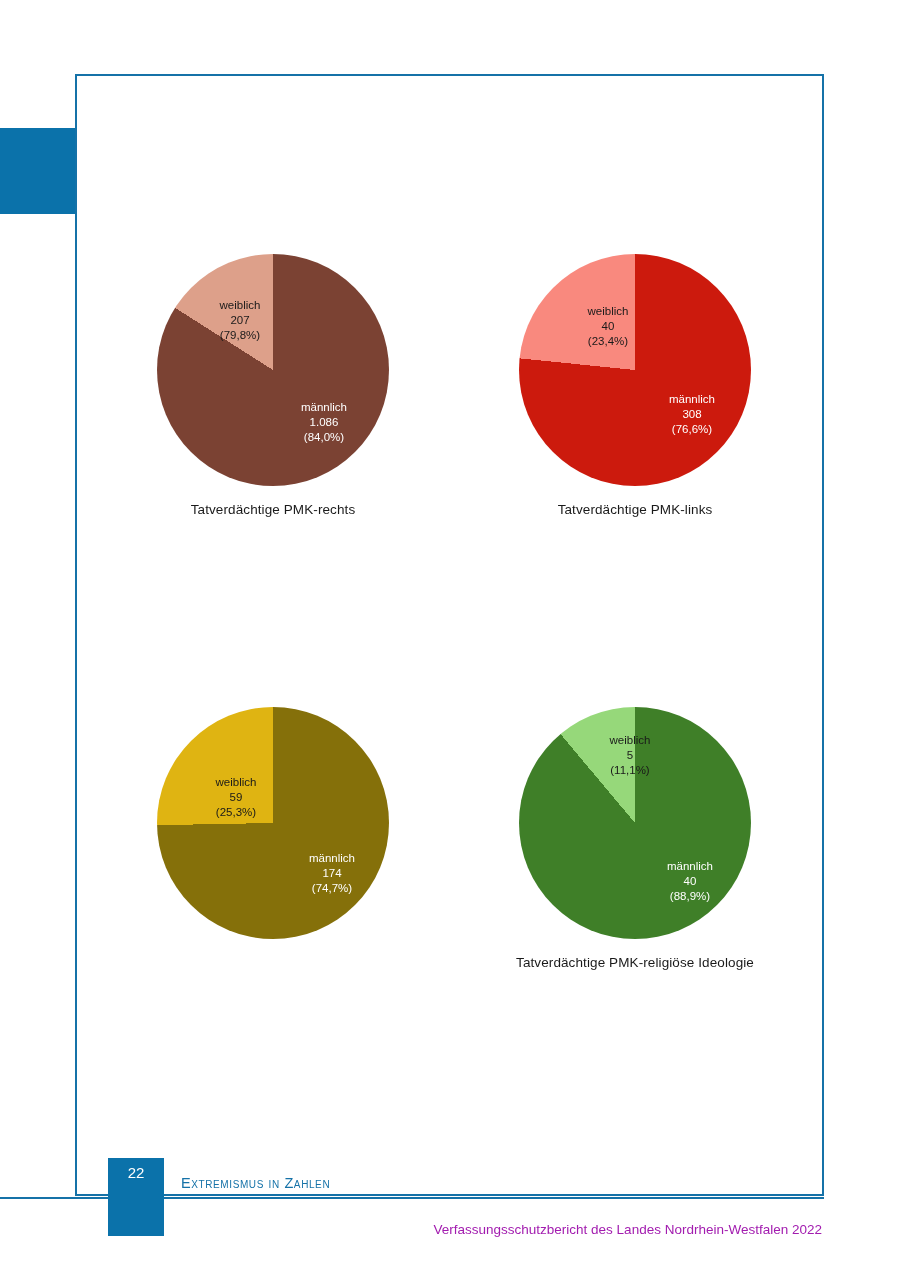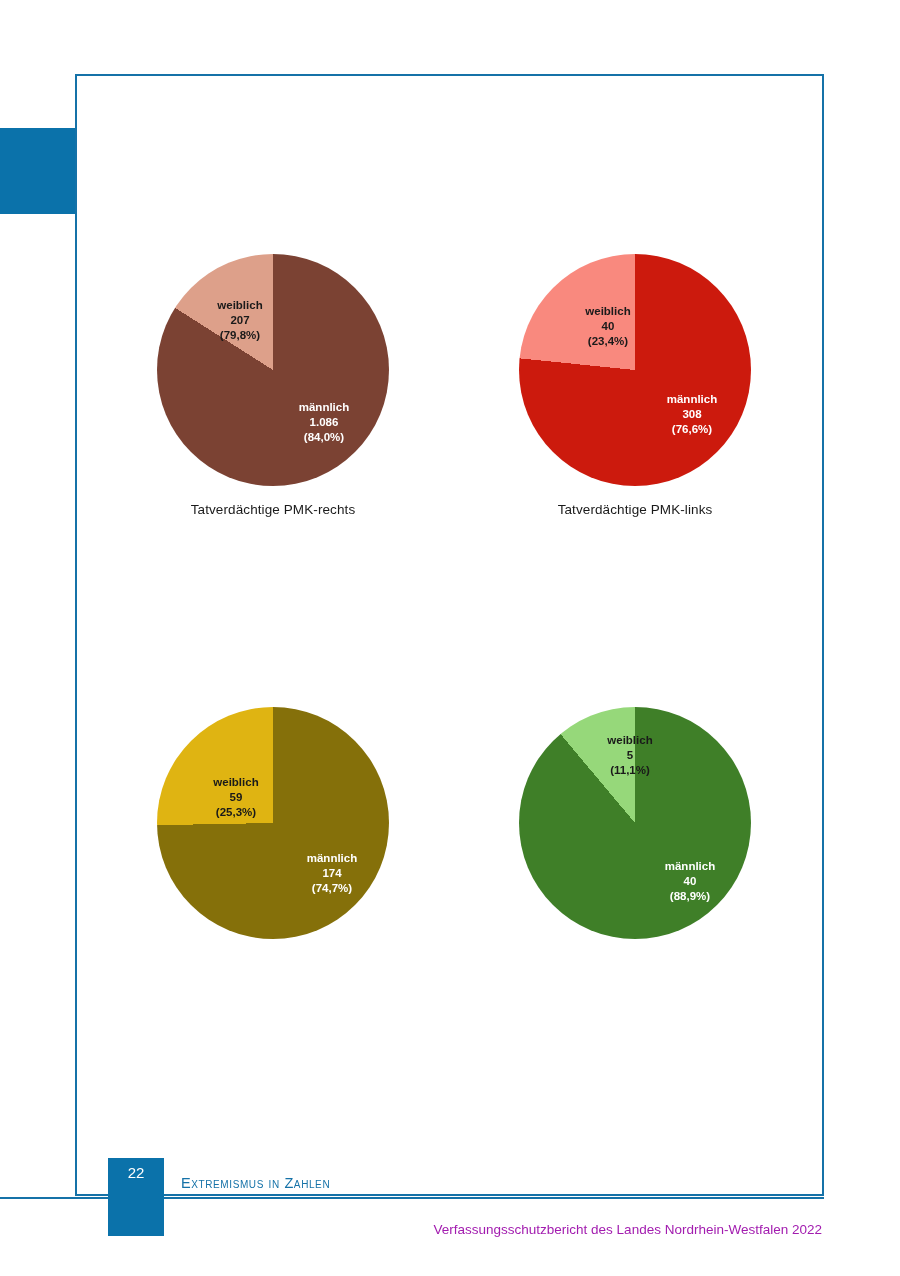--- a/index.html
+++ b/index.html
@@ -65,21 +65,21 @@
   .pie {
     position: absolute;
     inset: 0;
     border-radius: 50%;
   }
 
   .slice-label {
     position: absolute;
     text-align: center;
     font-size: 11.5px;
-    font-weight: bold;
+    font-weight: normal;
     line-height: 1.32;
     white-space: nowrap;
     pointer-events: none;
   }
   .slice-label .l1 { display: block; }
   .slice-label .l2 { display: block; }
   .slice-label .l3 { display: block; }
 
   .label-f { color: #1a1a1a; }
   .label-m { color: #ffffff; }
@@ -214,20 +214,21 @@
         <span class="l1">weiblich</span>
         <span class="l2">5</span>
         <span class="l3">(11,1%)</span>
       </div>
       <div class="slice-label label-m lbl-m-3">
         <span class="l1">männlich</span>
         <span class="l2">40</span>
         <span class="l3">(88,9%)</span>
       </div>
     </div>
+    <div class="chart-caption">Tatverdächtige PMK-religiöse Ideologie</div>
   </div>
 
 </div>
 
 <div class="footer-rule"></div>
 <div class="page-num-box"></div>
 <div class="page-num">22</div>
 <div class="footer-chapter">Extremismus in Zahlen</div>
 <div class="footer-report">Verfassungsschutzbericht des Landes Nordrhein-Westfalen 2022</div>
 

